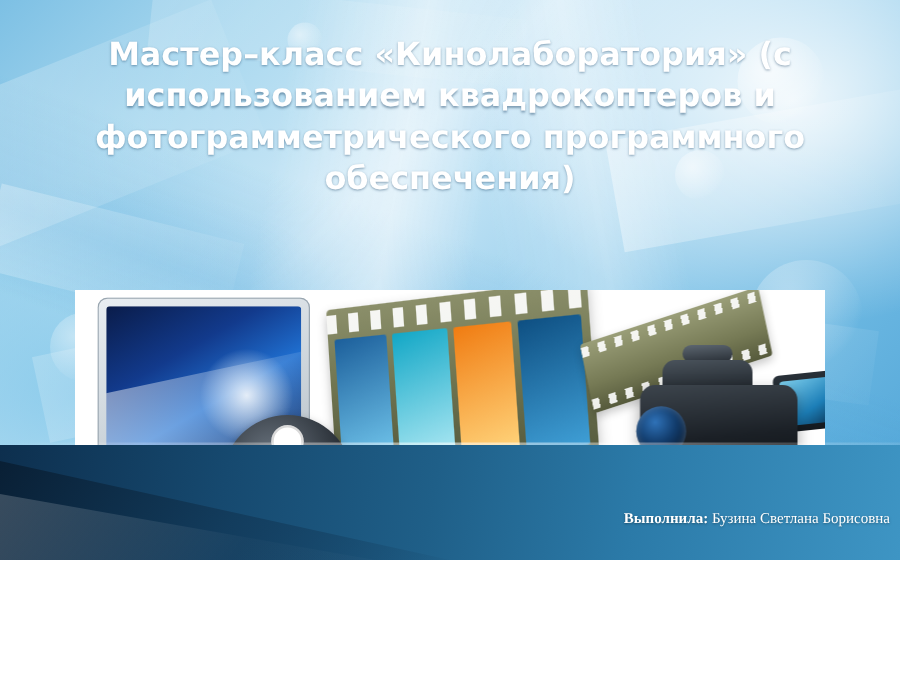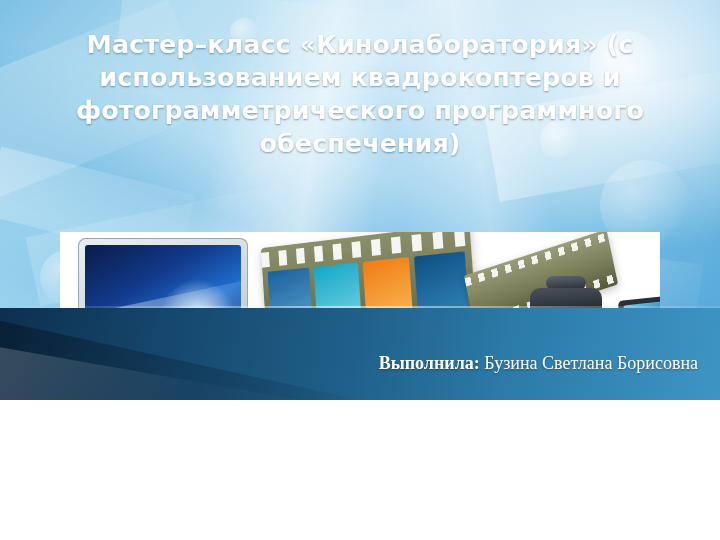--- a/index.html
+++ b/index.html
@@ -9,21 +9,21 @@
   body {
     width: 720px;
     height: 540px;
     overflow: hidden;
     font-family: "Liberation Sans", sans-serif;
   }
 
   .slide {
     position: relative;
     width: 720px;
-    height: 400px;
+    height: 448px;
     overflow: hidden;
     background: #bfe0f2;
   }
 
   
   .bg-base {
     position: absolute;
     inset: 0;
     background:
       radial-gradient(ellipse 420px 300px at 88% 18%, rgba(255,255,255,0.85) 0%, rgba(255,255,255,0.0) 60%),
@@ -395,25 +395,25 @@
     position: absolute;
     left: 376px; top: 196px;
     width: 38px; height: 10px;
     border-radius: 5px;
     background: linear-gradient(180deg, #cfd7dd, #6a767f);
   }
 
   
   .author {
     position: absolute;
-    right: 22px;
+    right: 8px;
     bottom: 26px;
     color: #ffffff;
     font-family: "Liberation Serif", serif;
-    font-size: 18px;
+    font-size: 12px;
     white-space: nowrap;
     text-shadow: 0 1px 2px rgba(0,0,0,0.35);
   }
   .author b {
     font-weight: 700;
   }
 </style>
 </head>
 <body>
 

